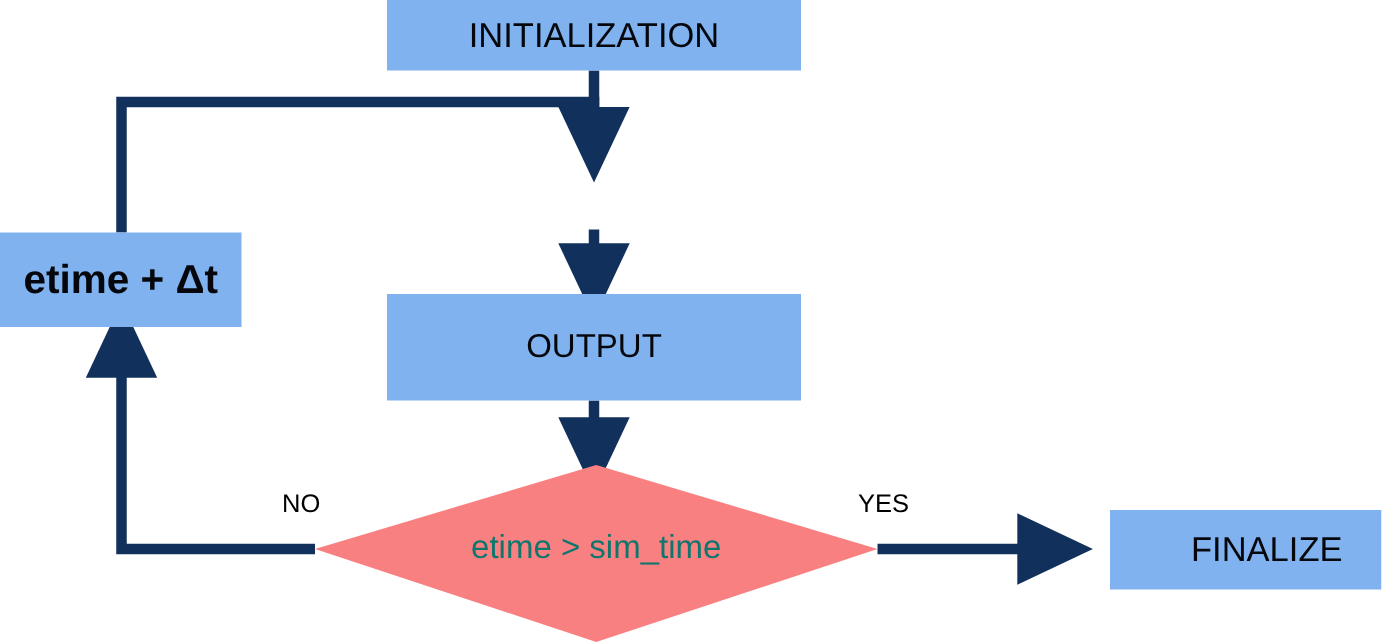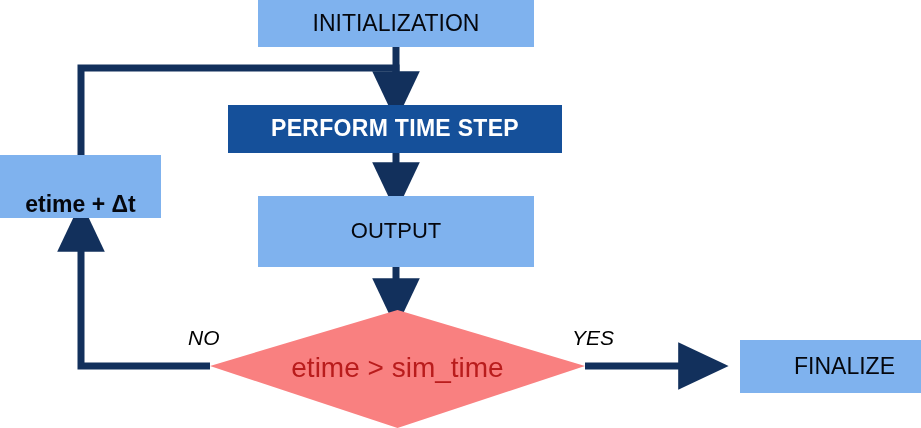--- a/index.html
+++ b/index.html
@@ -57,23 +57,22 @@
     width: 276px;
     height: 71px;
     font-size: 22px;
   }
   #box-output .line2 { margin-top: 1px; }
   #box-etime-increment {
     left: 0px;
     top: 155px;
     width: 161px;
     height: 63px;
-    font-size: 23px;
+    font-size: 27px;
     font-weight: bold;
-    align-items: flex-end;
   }
   #box-finalize {
     left: 740px;
     top: 340px;
     width: 209px;
     height: 53px;
     font-size: 23px;
   }
   #diamond-decision {
     position: absolute;
@@ -86,29 +85,28 @@
     display: block;
     width: 100%;
     height: 100%;
   }
   .diamond-label {
     position: absolute;
     left: 210px;
     top: 352px;
     width: 375px;
     text-align: center;
-    font-size: 28px;
-    color: #b91c1c;
+    font-size: 22px;
+    color: #0f766e;
   }
   .edge-label {
     position: absolute;
-    font-size: 21px;
+    font-size: 17px;
     color: #000000;
     white-space: nowrap;
-    font-style: italic;
   }
   #label-no { left: 188px; top: 326px; }
   #label-yes { left: 572px; top: 326px; }
   #connectors {
     position: absolute;
     left: 0;
     top: 0;
     width: 921px;
     height: 428px;
     pointer-events: none;
@@ -136,23 +134,20 @@
 
     <path d="M81,155 L81,68 L396,68 L396,95" stroke="#12305C" stroke-width="7" fill="none"></path>
 
     <path d="M585,366 L702,366" stroke="#12305C" stroke-width="7" fill="none" marker-end="url(#arrowhead)"></path>
   </svg>
 
   <div class="node node-light" id="box-initialization">
     <span>INITIALIZATION</span>
   </div>
 
-  <div class="node node-dark" id="box-perform-time-step">
-    <span>PERFORM TIME STEP</span>
-  </div>
 
   <div class="node node-light" id="box-output">
     <span class="line1">OUTPUT</span>
   </div>
 
   <div class="node node-light" id="box-etime-increment">
     <span>etime + Δt</span>
   </div>
 
   <div id="diamond-decision">

